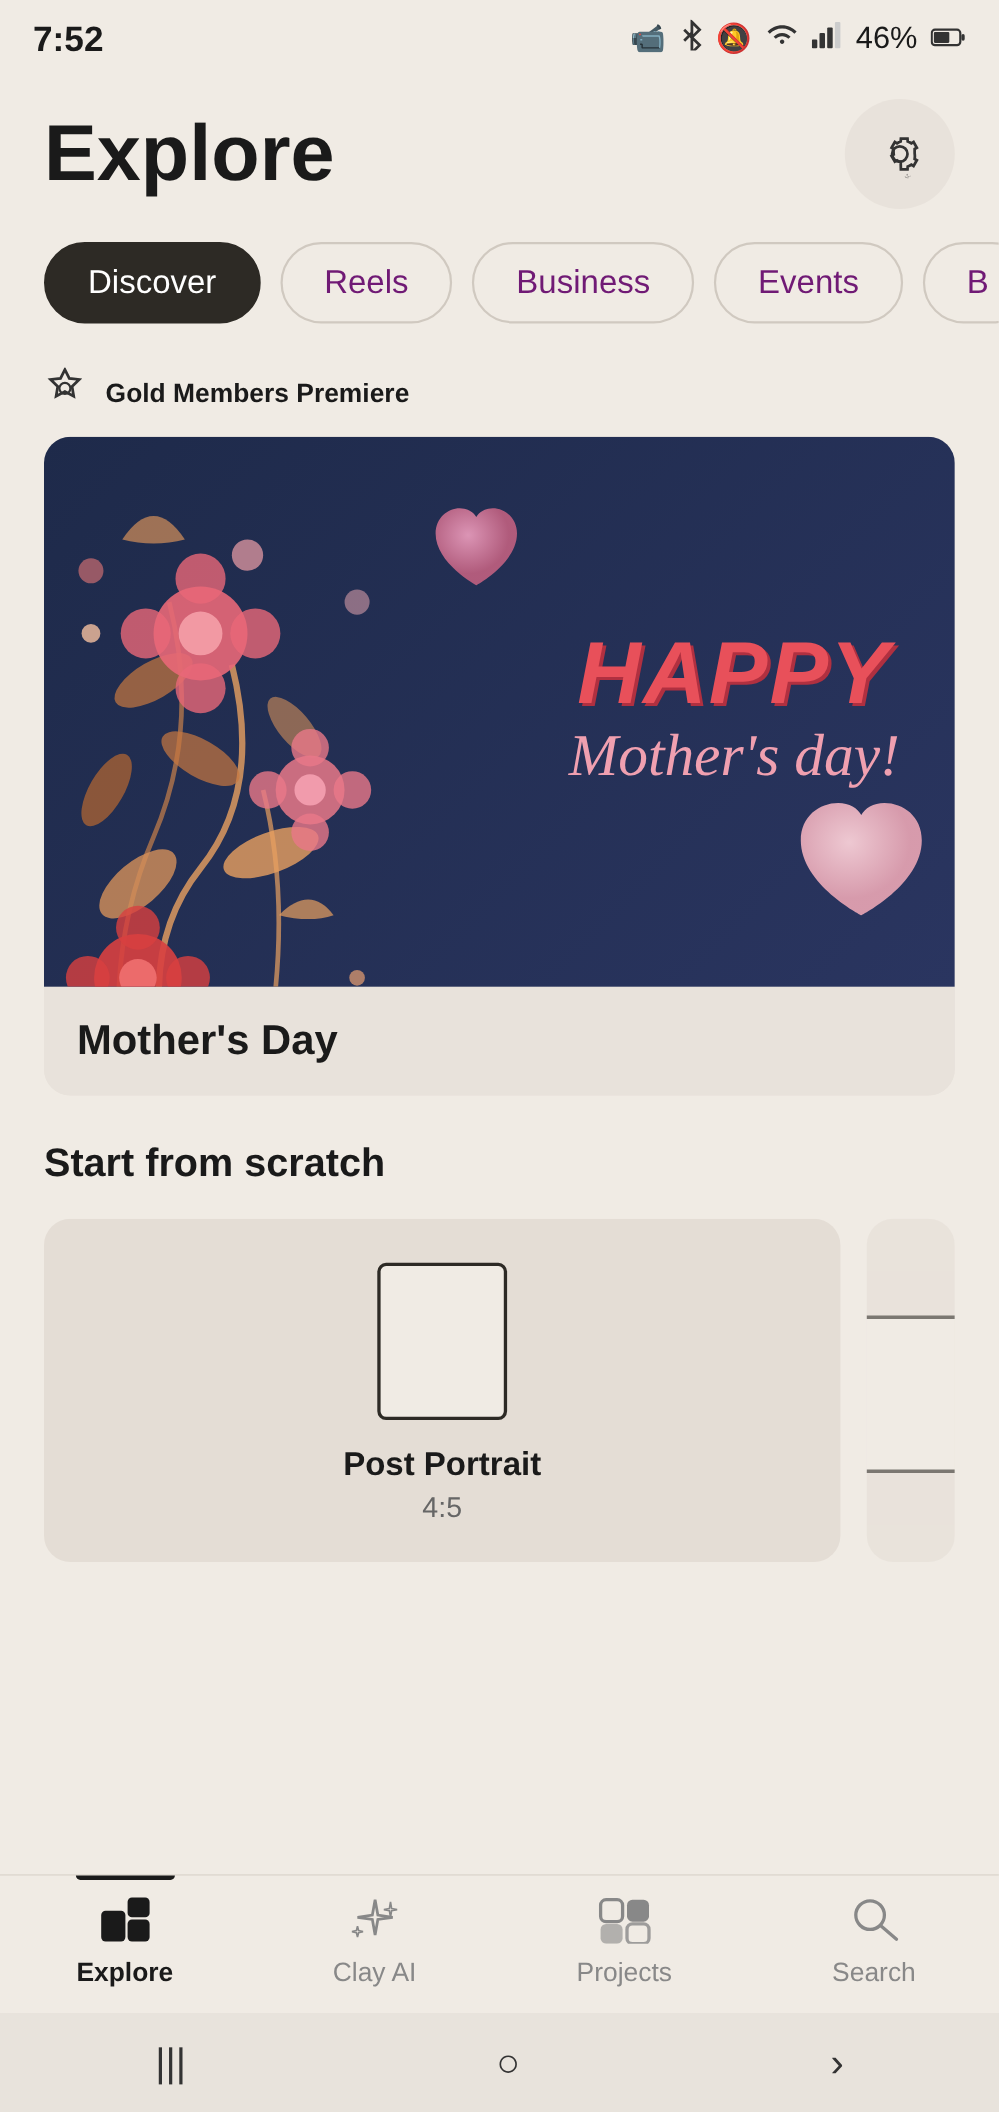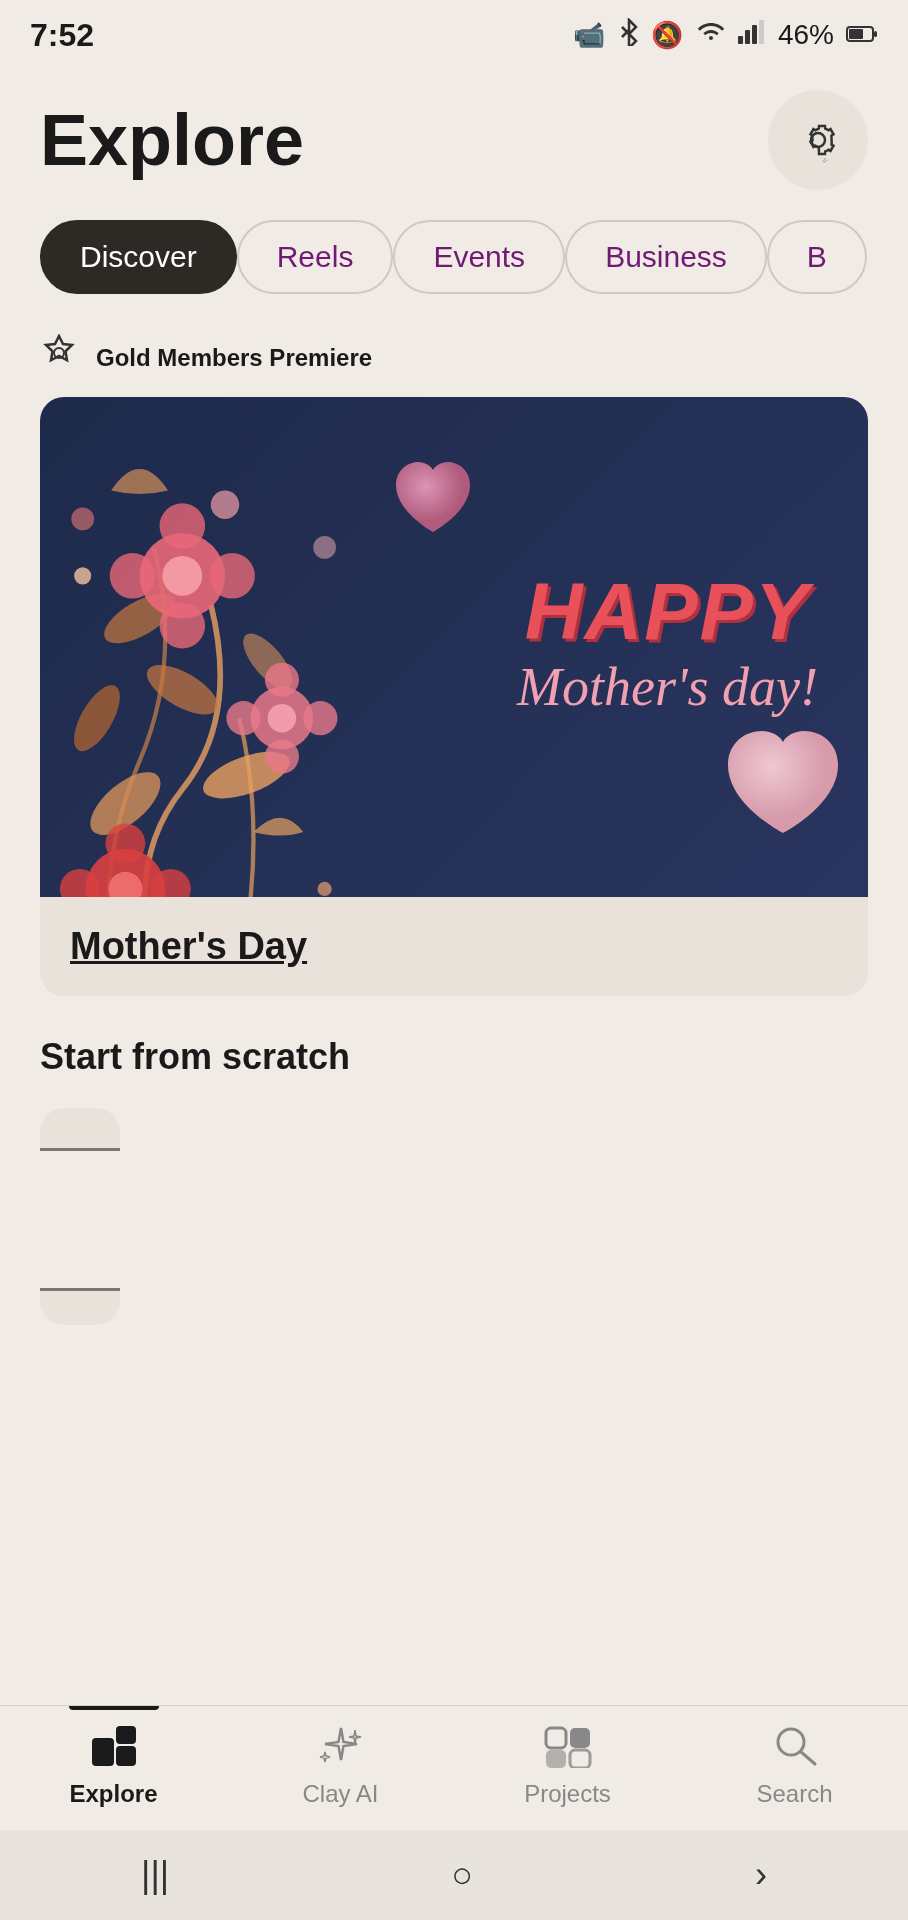--- a/index.html
+++ b/index.html
@@ -70,20 +70,21 @@
     }
 
     .settings-btn svg {
       width: 50px;
       height: 50px;
     }
 
     
     .tabs-container {
       display: flex;
+      gap: 18px;
       padding: 10px 40px 20px 40px;
       overflow-x: hidden;
     }
 
     .tab {
       padding: 18px 38px;
       border-radius: 50px;
       border: 2px solid #d0c9c0;
       background: transparent;
       font-size: 30px;
@@ -163,21 +164,20 @@
 
     .featured-label {
       padding: 28px 30px;
       background-color: #e8e2db;
     }
 
     .featured-label-text {
       font-size: 38px;
       font-weight: 600;
       color: #1a1a1a;
-      text-decoration: underline;
     }
 
     
     .scratch-section {
       padding: 40px 40px 20px 40px;
     }
 
     .scratch-title {
       font-size: 36px;
       font-weight: 600;
@@ -370,22 +370,22 @@
 
     <svg style="position:absolute;margin-top:55px;margin-left:20px;width:30px;height:30px" viewBox="0 0 24 24">
       <path d="M7.5 5.6L10 7 8.6 4.5l1.4-.5-.3 3.3L12 5l-.5 1.4L9 5.1l1.3 2.4L8 6.9z" fill="#555" opacity="0.5"></path>
     </svg>
   </button>
 </div>
 
 <div class="tabs-container">
   <button class="tab active">Discover</button>
   <button class="tab">Reels</button>
+  <button class="tab">Business</button>
   <button class="tab">Events</button>
-  <button class="tab">Business</button>
   <button class="tab">B</button>
 </div>
 
 <div class="section-header">
   <span class="gold-icon">
     <svg width="38" height="38" viewBox="0 0 38 38" fill="none">
       <path d="M19 2l4 8 9 1-6.5 6.3 1.5 9L19 22l-8 4.3 1.5-9L6 11l9-1z" stroke="#333" stroke-width="2.5" fill="none"></path>
       <circle cx="19" cy="19" r="5" stroke="#333" stroke-width="2"></circle>
     </svg>
   </span>
@@ -472,20 +472,25 @@
   <div class="featured-label">
     <span class="featured-label-text">Mother's Day</span>
   </div>
 </div>
 
 <div class="scratch-section">
   <h2 class="scratch-title">Start from scratch</h2>
   <div class="scratch-grid">
 
 
+    <div class="scratch-card">
+      <div class="format-icon portrait" style="width:118px;height:143px;border:3px solid #2d2a25;border-radius:8px;background:#f0ebe4;"></div>
+      <span class="format-name">Post Portrait</span>
+      <span class="format-ratio">4:5</span>
+    </div>
 
     <div class="scratch-card" style="min-width:80px;max-width:80px;overflow:hidden;">
       <div style="width:100px;height:143px;border:3px solid #2d2a25;border-radius:8px;background:#f0ebe4;"></div>
     </div>
   </div>
 </div>
 
 <div style="height:220px;"></div>
 
 <div class="bottom-nav-wrapper">

